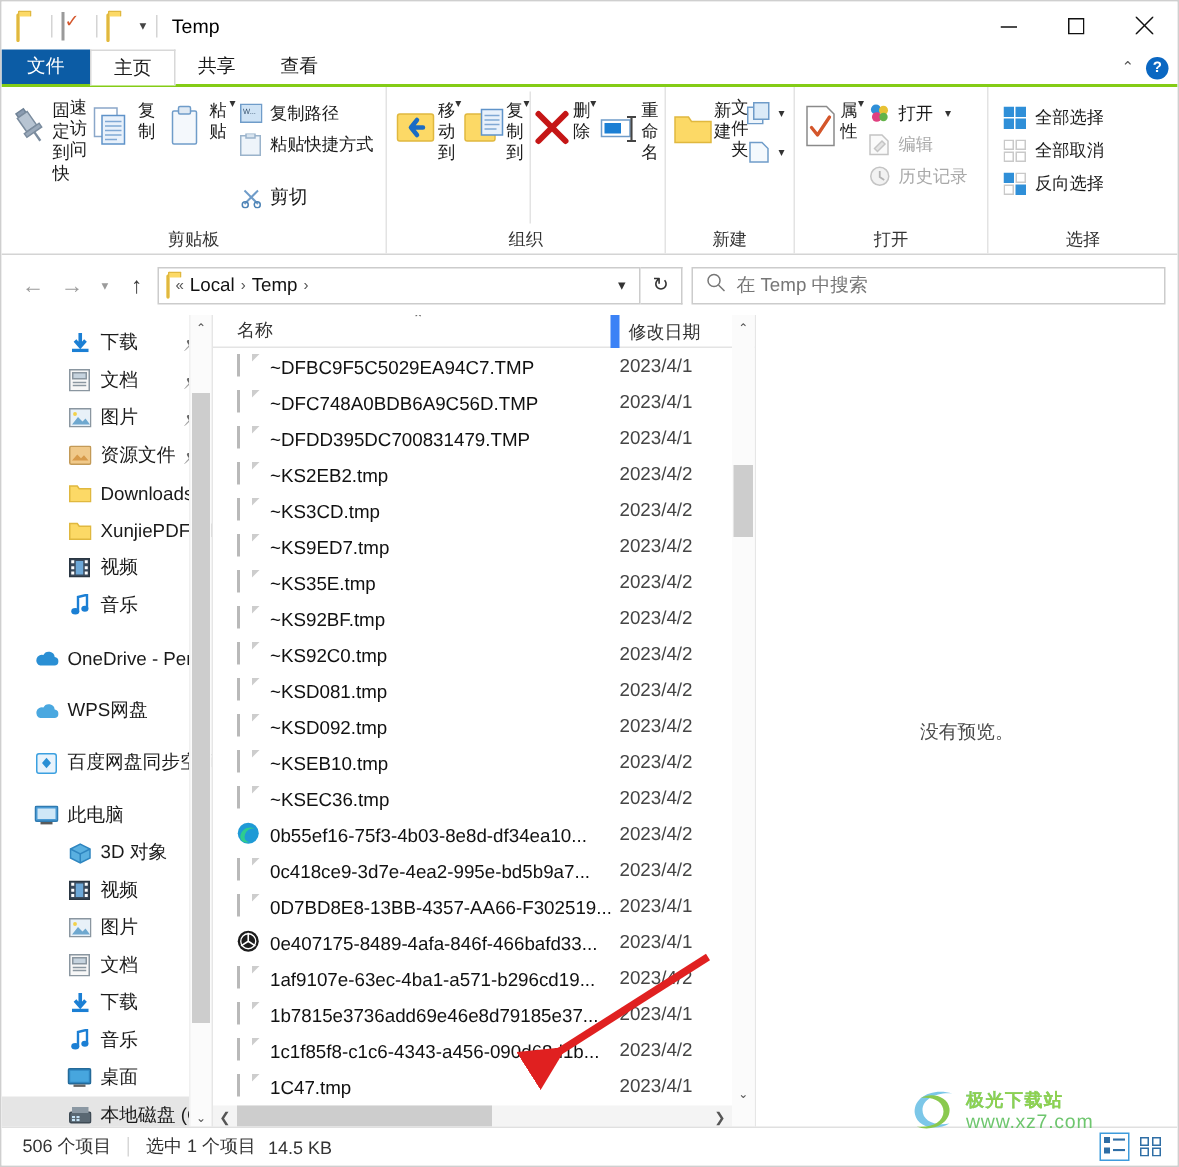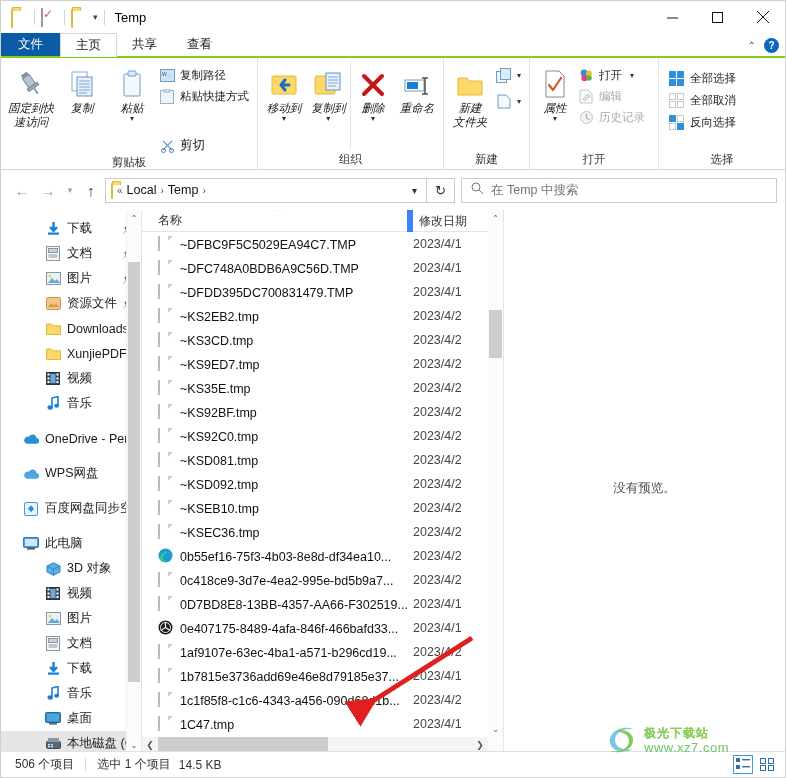--- a/index.html
+++ b/index.html
@@ -83,22 +83,22 @@
     height: 112px; background:#ffffff; display:flex;
     border-bottom:1px solid #d4d4d4; position:relative;
   }
   .rgroup { display:flex; flex-direction:column; position:relative; padding: 3px 4px 0 4px; }
   .rgroup + .rgroup { border-left: 1px solid #e3e3e3; }
   .rgroup-body { display:flex; flex:1; align-items:flex-start; }
   .rgroup-label {
     text-align:center; font-size:11.5px; color:#333; padding-bottom:3px; height:17px;
   }
   .bigbtn {
-    width: 52px; display:flex; flex-direction:column; align-items:center;
-    padding-top:4px; font-size:11.5px; color:#1a1a1a; text-align:center; line-height:14px;font-style:italic;
+    width: 52px; display:flex; flex-direction:row; align-items:flex-start;
+    padding-top:4px; font-size:11.5px; color:#1a1a1a; text-align:center; line-height:14px;
   }
   .bigbtn .ic { height:34px; display:flex; align-items:flex-end; justify-content:center; }
   .bigbtn .lbl { margin-top:2px; }
   .caret-sm { font-size:8px; color:#333; line-height:7px; }
   .smallcol { display:flex; flex-direction:column; padding-top:5px; gap:3px; }
   .smallbtn {
     display:flex; align-items:center; gap:5px; font-size:11.5px; color:#1a1a1a;
     padding: 1px 4px 1px 2px; white-space:nowrap;
   }
   .smallbtn.dis { color:#a9a9a9; }
@@ -333,21 +333,21 @@
           </div>
           <div class="smallbtn">
             <span class="sm-ic">
               <svg width="14" height="15" viewBox="0 0 14 15">
                   <rect x="0.5" y="1.5" width="13" height="13" fill="#eef4fa" stroke="#9ab3cb"></rect>
                   <rect x="4" y="0" width="6" height="3" fill="#d8e4ef" stroke="#9ab3cb"></rect>
                 </svg>
             </span>
             <span>粘贴快捷方式</span>
           </div>
-          <div class="smallbtn" style="margin-top:28px">
+          <div class="smallbtn" style="margin-top:14px">
             <span class="sm-ic">
               <svg width="15" height="15" viewBox="0 0 15 15">
                 <line x1="3" y1="3" x2="12" y2="12" stroke="#6f9cc9" stroke-width="1.3"></line>
                 <line x1="12" y1="3" x2="3" y2="12" stroke="#6f9cc9" stroke-width="1.3"></line>
                 <circle cx="3.5" cy="12.5" r="2" fill="none" stroke="#4b82b5"></circle>
                 <circle cx="11.5" cy="12.5" r="2" fill="none" stroke="#4b82b5"></circle>
               </svg>
             </span>
             <span style="font-size:12.5px">剪切</span>
           </div>

